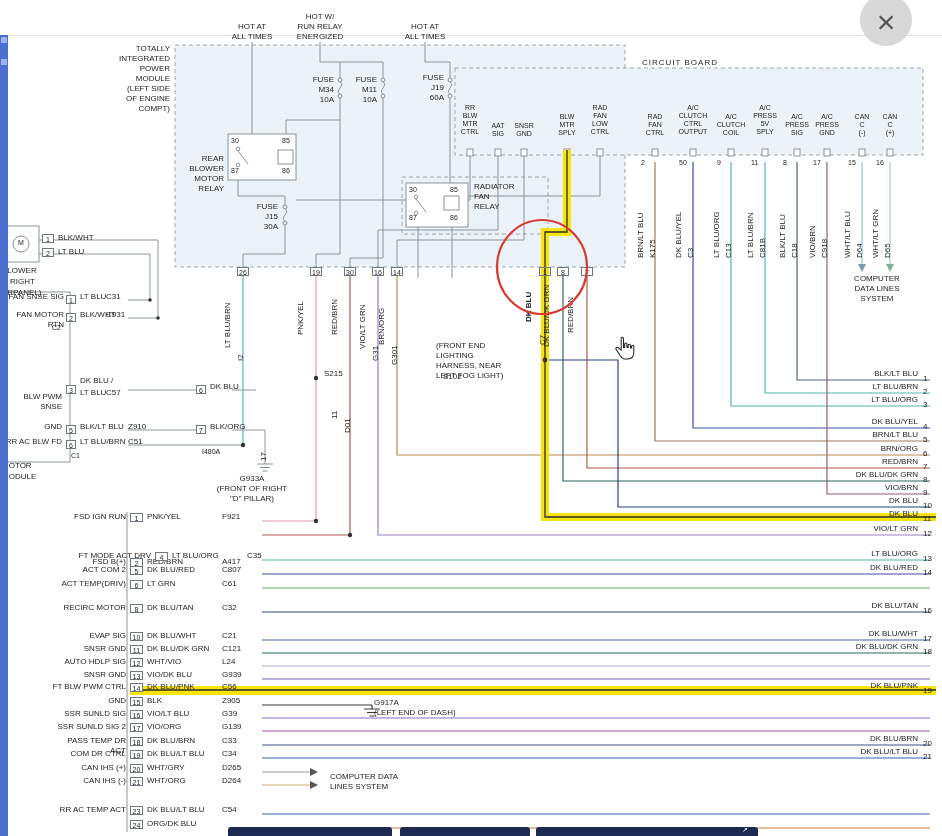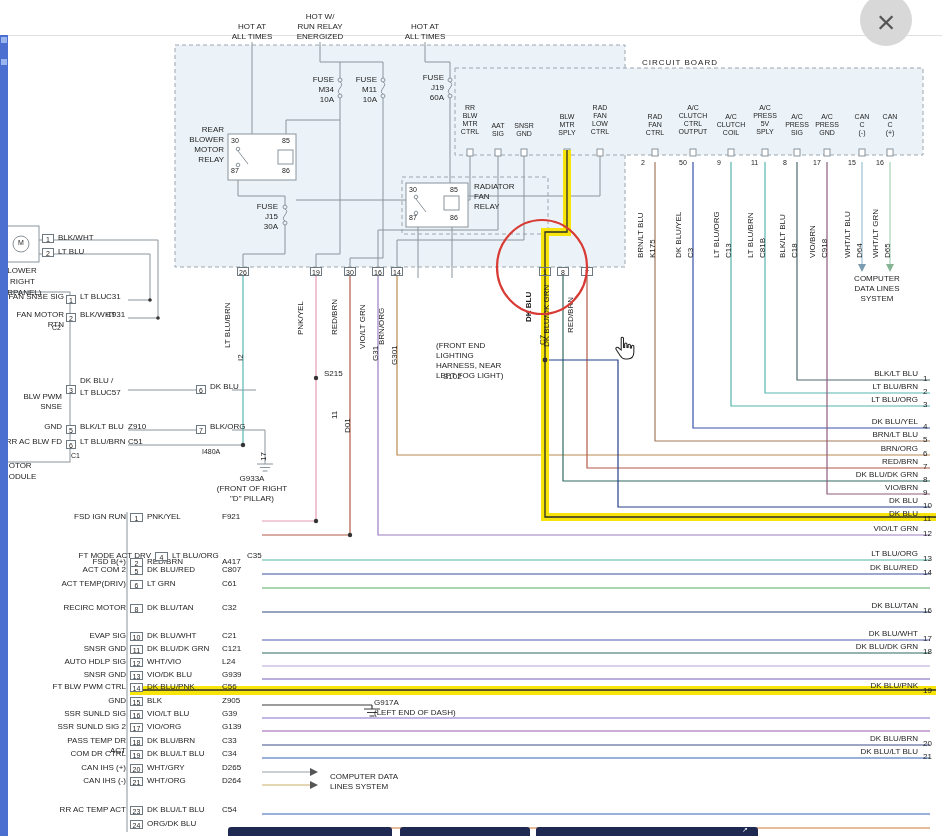--- a/index.html
+++ b/index.html
@@ -165,35 +165,42 @@
 
   <div class="topline"></div>
 
   <div class="t c" style="left:222px;top:22px;width:60px">HOT AT
 ALL TIMES</div>
   <div class="t c" style="left:290px;top:12px;width:60px">HOT W/
 RUN RELAY
 ENERGIZED</div>
   <div class="t c" style="left:395px;top:22px;width:60px">HOT AT
 ALL TIMES</div>
+  <div class="t r" style="left:106px;top:44px;width:64px">TOTALLY
+INTEGRATED
+POWER
+MODULE
+(LEFT SIDE
+OF ENGINE
+COMPT)</div>
 
   <div class="t r" style="left:300px;top:75px;width:34px">FUSE
 M34
 10A</div>
   <div class="t r" style="left:343px;top:75px;width:34px">FUSE
 M11
 10A</div>
   <div class="t r" style="left:410px;top:73px;width:34px">FUSE
 J19
 60A</div>
   <div class="t r" style="left:246px;top:202px;width:32px">FUSE
 J15
 30A</div>
 
-  <div class="t r" style="left:178px;top:125px;width:46px">REAR
+  <div class="t r" style="left:178px;top:154px;width:46px">REAR
 BLOWER
 MOTOR
 RELAY</div>
   <div class="t s7" style="left:231px;top:137px">30</div>
   <div class="t s7" style="left:282px;top:137px">85</div>
   <div class="t s7" style="left:231px;top:167px">87</div>
   <div class="t s7" style="left:282px;top:167px">86</div>
 
   <div class="t" style="left:474px;top:182px;width:50px">RADIATOR
 FAN

